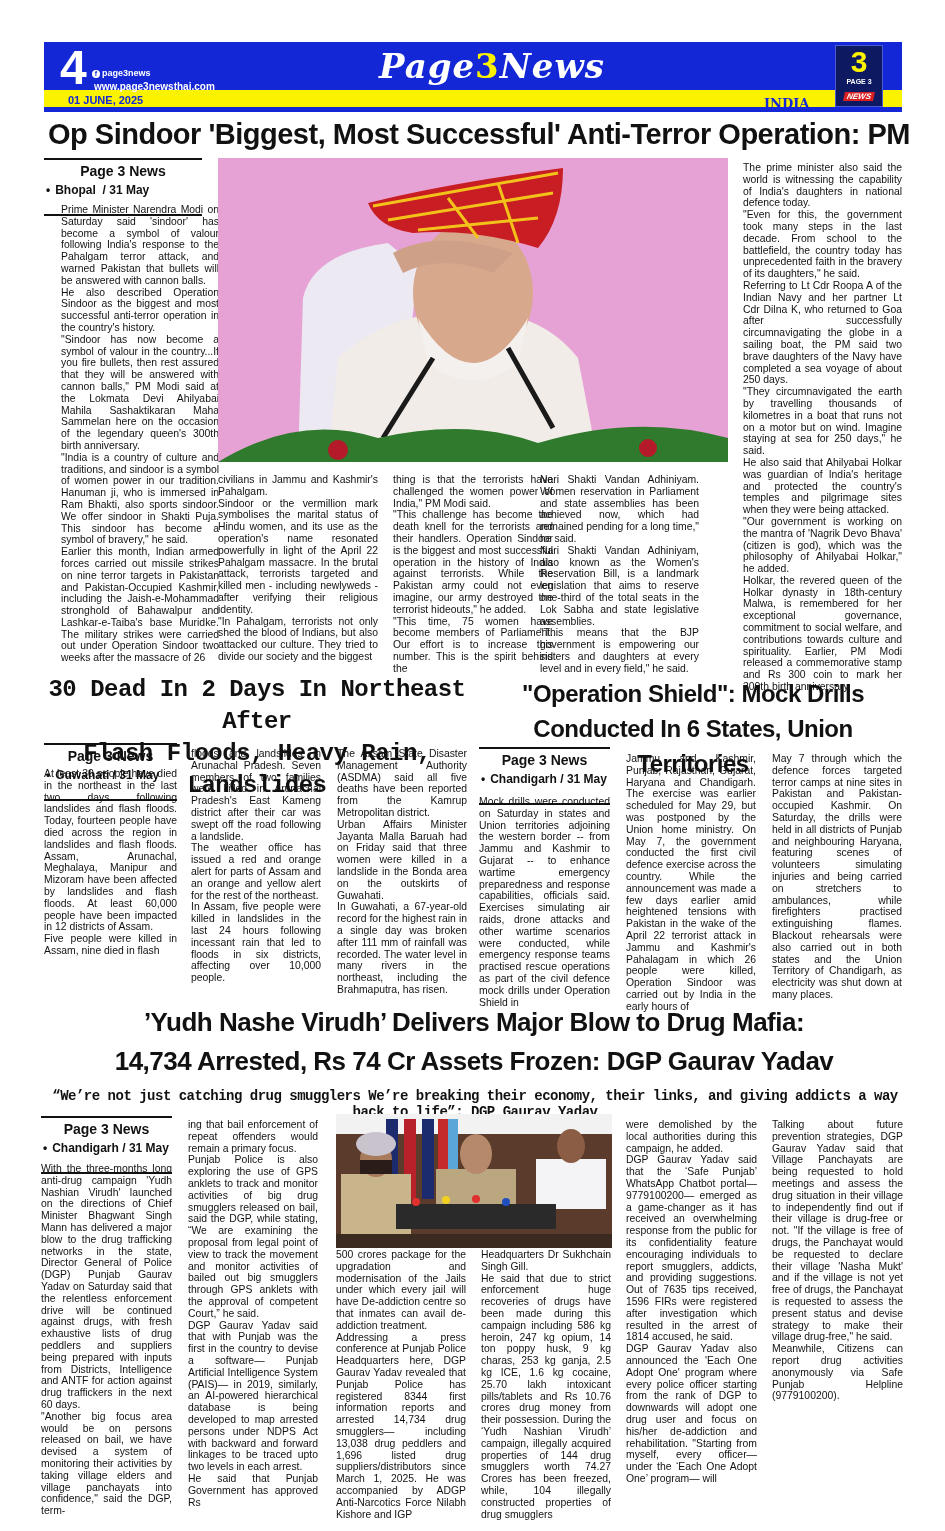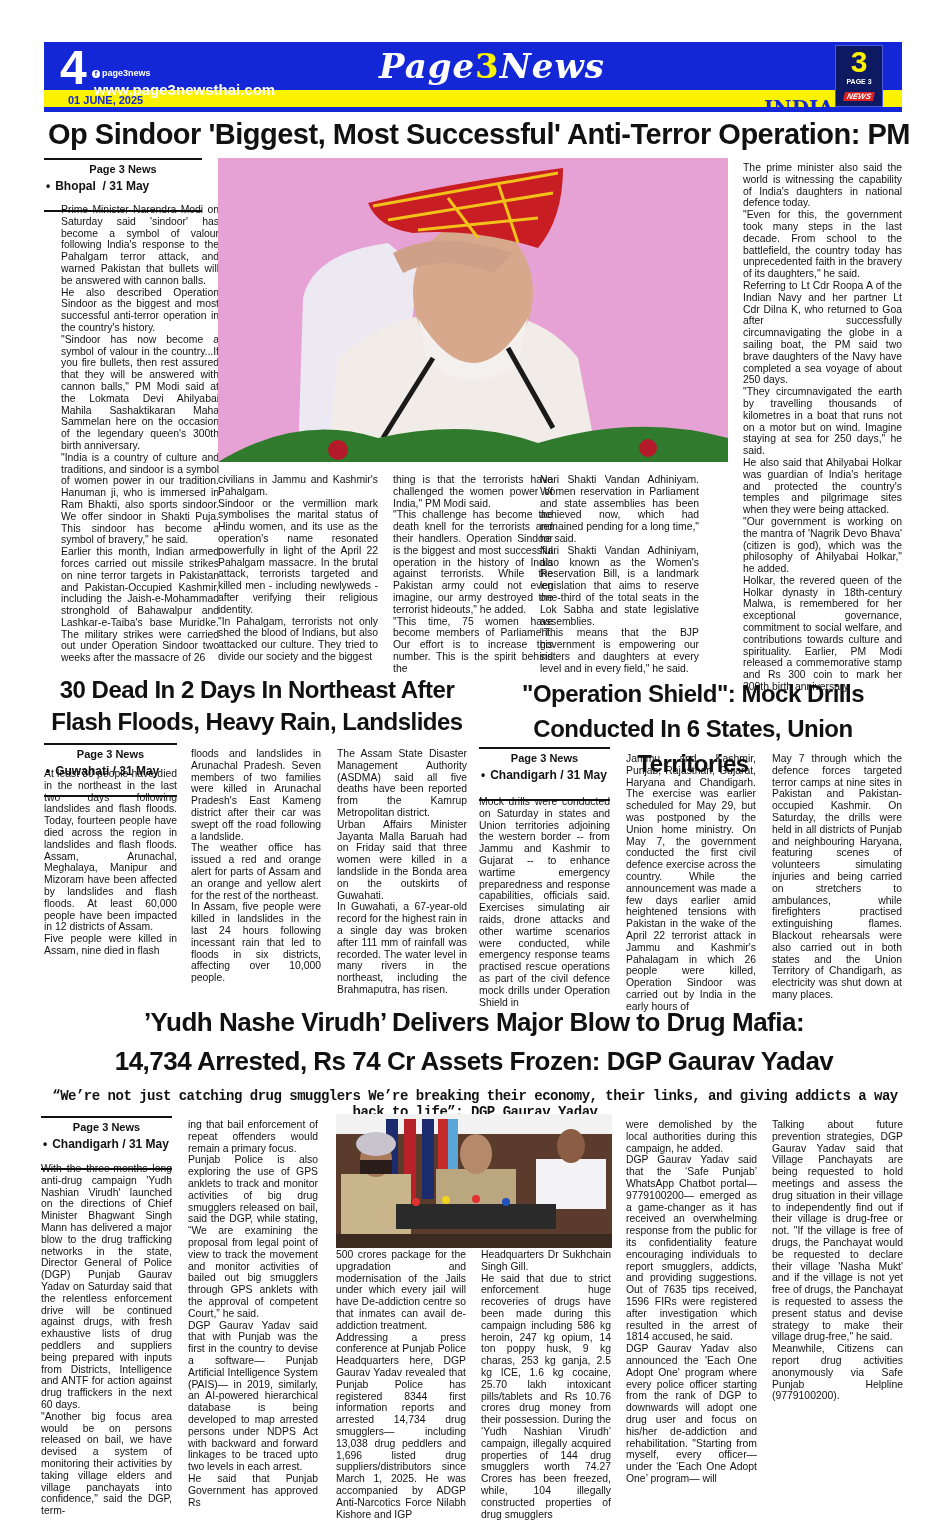--- a/index.html
+++ b/index.html
@@ -6,44 +6,44 @@
   html, body { width: 945px; height: 1531px; background: #ffffff; overflow: hidden; }
   body { position: relative; font-family: "Liberation Sans", sans-serif; color: #111; }
 
   
   .masthead { position: absolute; left: 44px; top: 42px; width: 858px; height: 70px; background: #1327d6; overflow: hidden; }
   .masthead .yellow-band { position: absolute; left: 0; top: 48px; width: 100%; height: 17px; background: #fbf200; }
   .masthead .bottom-rule { position: absolute; left: 0; top: 65px; width: 100%; height: 5px; background: #1327d6; }
   .page-num { position: absolute; left: 16px; top: 2px; font-family: "Liberation Sans", sans-serif; font-weight: bold; font-size: 48px; color: #fff; line-height: 48px; }
   .fb-line { position: absolute; left: 48px; top: 26px; font-size: 9px; color: #fff; font-weight: bold; }
   .fb-line .fb-icon { display: inline-block; width: 8px; height: 8px; border-radius: 50%; background: #fff; color: #1327d6; font-size: 7px; line-height: 8px; text-align: center; margin-right: 2px; }
-  .web-line { position: absolute; left: 50px; top: 39px; font-size: 15px; color: #fff; font-weight: bold; }
+  .web-line { position: absolute; left: 50px; top: 39px; font-size: 10px; color: #fff; font-weight: bold; }
   .date-line { position: absolute; left: 24px; top: 52px; font-size: 11px; font-weight: bold; color: #1327d6; }
   .logo { position: absolute; left: 335px; top: 4px; font-family: "DejaVu Serif", serif; font-weight: bold; font-style: italic; font-size: 34px; color: #fff; letter-spacing: 1px; }
   .logo .three { color: #fbf200; font-style: normal; }
-  .india { position: absolute; left: 720px; top: 28px; font-family: "DejaVu Serif", serif; font-weight: bold; font-size: 20px; color: #1327d6; margin-top: 26px; }
+  .india { position: absolute; left: 720px; top: 28px; font-family: "DejaVu Serif", serif; font-weight: bold; font-size: 13px; color: #1327d6; margin-top: 26px; }
   .badge { position: absolute; left: 791px; top: 3px; width: 48px; height: 62px; background: #0d1960; border: 1px solid #4b5bd6; text-align: center; }
   .badge .b3 { display: block; font-size: 30px; font-weight: bold; color: #fbf200; line-height: 32px; }
   .badge .bp { display: block; font-size: 7px; color: #fff; font-weight: bold; }
   .badge .bn { display: inline-block; font-size: 8px; font-style: italic; font-weight: bold; color: #fff; background: #d82020; padding: 0 3px; transform: skewX(-12deg); margin-top: 2px; }
 
   
   .headline { position: absolute; font-family: "Liberation Sans", sans-serif; font-weight: bold; color: #111; text-align: center; letter-spacing: -0.5px; transform-origin: left top; }
   .hl-main { left: 44px; top: 116px; width: 870px; font-size: 29px; line-height: 36px; }
-  .hl-flood { left: 44px; top: 674px; width: 426px; font-size: 24px; line-height: 32px; }
+  .hl-flood { left: 44px; top: 674px; width: 426px; font-size: 24px; line-height: 32px; font-family: Liberation Mono, monospace; }
   .hl-shield { left: 478px; top: 676px; width: 430px; font-size: 24px; line-height: 35px; }
   .hl-drug { left: 44px; top: 1003px; width: 860px; font-size: 26px; line-height: 39px; }
   .hl-quote { position: absolute; left: 40px; top: 1088px; width: 870px; text-align: center; font-size: 14px; font-weight: bold; letter-spacing: -0.5px; font-family: Liberation Mono, monospace; }
 
   
   .col { position: absolute; font-size: 10.4px; line-height: 11.8px; text-align: justify; color: #111; }
   .col p { margin: 0; }
   .byline { position: absolute; width: 158px; }
   .byline .rule { height: 2px; background: #111; }
-  .byline .src { text-align: center; font-weight: bold; font-size: 11px; padding: 3px 0 2px; }
+  .byline .src { text-align: center; font-weight: bold; font-size: 14px; padding: 3px 0 2px; }
   .byline .loc { font-weight: bold; font-size: 12px; padding: 2px 0 17px 2px; }
   .byline .loc .dot { margin-right: 5px; }
 
   
   .photo { position: absolute; overflow: hidden; }
   .photo-modi { left: 218px; top: 158px; width: 510px; height: 304px; background: #e7a6d6; }
   .photo-police { left: 336px; top: 1114px; width: 276px; height: 134px; background: #7a6a5a; }
 </style>
 </head>
 <body>

